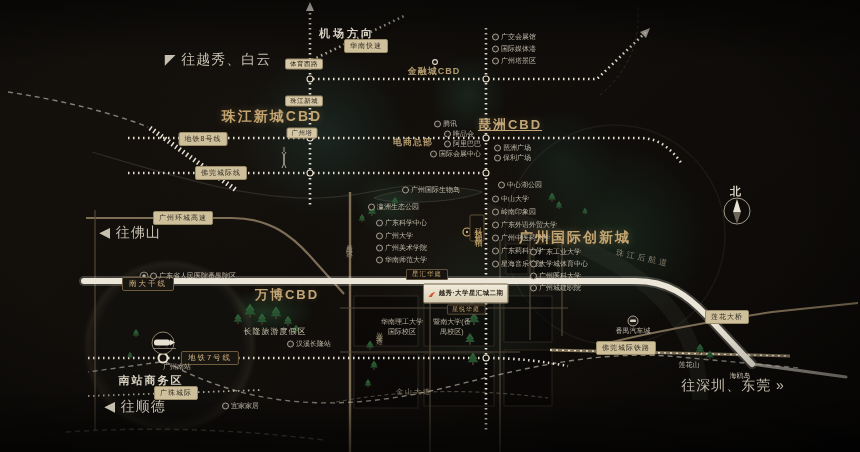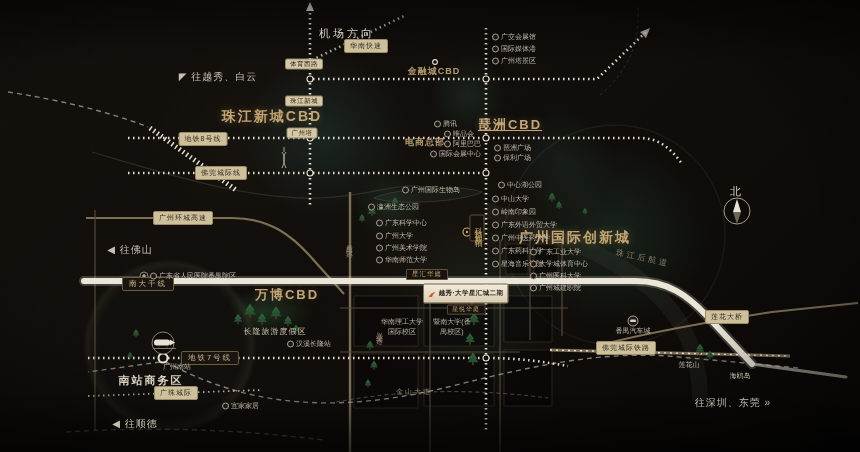--- a/index.html
+++ b/index.html
@@ -17,22 +17,22 @@
     background:
       linear-gradient(180deg,rgba(0,0,0,.45),transparent 14%,transparent 86%,rgba(0,0,0,.5)),
       radial-gradient(ellipse 85% 80% at 46% 44%, transparent 55%, rgba(0,0,0,.55) 92%, rgba(0,0,0,.8) 100%);}
   #labels{position:absolute;inset:0;z-index:5;}
   .lbl{position:absolute;transform:translate(-50%,-50%);white-space:nowrap;color:#c9c2b3;font-size:9px;}
   .cbd-xl{font-size:14px;font-weight:bold;color:#c3a471;letter-spacing:2px;text-shadow:0 0 8px rgba(190,160,100,.35);}
   .cbd-lg{font-size:13px;font-weight:bold;color:#c3a677;letter-spacing:2px;text-shadow:0 0 7px rgba(190,160,100,.3);}
   .cbd-md{font-size:9px;font-weight:bold;color:#b49c70;letter-spacing:1px;}
   .area{font-size:11px;font-weight:bold;color:#d9d1bf;letter-spacing:2px;text-align:center;}
   .area-sm{font-size:8px;color:#cfc8b0;letter-spacing:1px;}
-  .dir{font-size:10px;color:#c6bfb0;letter-spacing:1px;margin-top:17px;}
-  .dir-b{font-size:11px;font-weight:normal;color:#d8d2c4;letter-spacing:3px;}
+  .dir{font-size:14px;color:#c6bfb0;letter-spacing:1px;}
+  .dir-b{font-size:11px;font-weight:bold;color:#d8d2c4;letter-spacing:3px;}
   .river{font-size:8px;color:#87816f;letter-spacing:3px;}
   .pill{font-size:7px;color:#2e2921;background:#cfc09c;border:1px solid #9a8b69;border-radius:2px;padding:1px 5px;letter-spacing:1px;}
   .pill-sm{font-size:6.5px;color:#2e2921;background:#d6c8a6;border:1px solid #9a8b69;border-radius:2px;padding:0px 4px;letter-spacing:.5px;}
   .pilld{font-size:7.5px;color:#d2b582;background:#191510;border:1px solid #6e5c3f;border-radius:2px;padding:1px 6px;letter-spacing:2px;}
   .poi{font-size:7px;color:#c2bbab;transform:translate(0,-50%);padding-left:9px;}
   .poi::before{content:"";position:absolute;left:0;top:50%;transform:translate(0,-50%);
     width:5px;height:5px;border:1px solid #aaa193;border-radius:50%;background:#1d1a16;}
   .poi-plain{font-size:7px;color:#c2bbab;}
   .campus{font-size:7px;color:#bcb4a3;white-space:normal;text-align:center;line-height:1.4;}
   .road-v{writing-mode:vertical-rl;font-size:7px;color:#96896f;letter-spacing:2px;}
@@ -201,21 +201,21 @@
     <use href="#tree" transform="translate(136,334) scale(0.7)"></use>
     <use href="#tree" transform="translate(130,356) scale(0.6)"></use>
   </svg>
 
   <div id="vignette"></div>
 
   <div id="labels">
       <div class="lbl cbd-xl" style="left: 272px; top: 117px; text-align: right;">珠江新城CBD</div>
       <div class="lbl cbd-lg" style="left: 510px; top: 125px; text-decoration: underline;">琶洲CBD</div>
       <div class="lbl cbd-md" style="left: 434px; top: 71px;">金融城CBD</div>
-      <div class="lbl cbd-md" style="left: 413px; top: 142px; margin-left: 12px;">电商总部</div>
+      <div class="lbl cbd-md" style="left: 413px; top: 142px;">电商总部</div>
       <div class="lbl cbd-xl" style="left: 575px; top: 238px;">广州国际创新城</div>
       <div class="lbl cbd-lg" style="left: 287px; top: 295px;">万博CBD</div>
       <div class="lbl area" style="left: 151px; top: 380px;">南站商务区</div>
       <div class="lbl area-sm" style="left: 275px; top: 331px;">长隆旅游度假区</div>
       <div class="lbl dir" style="left: 218px; top: 60px;">◤ 往越秀、白云</div>
       <div class="lbl dir-b" style="left: 347px; top: 33px;">机场方向</div>
       <div class="lbl dir" style="left: 130px; top: 233px;">◀ 往佛山</div>
       <div class="lbl dir" style="left: 135px; top: 407px;">◀ 往顺德</div>
       <div class="lbl dir" style="left: 733px; top: 386px;">往深圳、东莞 »</div>
       <div class="lbl dir-b" style="left: 737px; top: 191px;">北</div>

